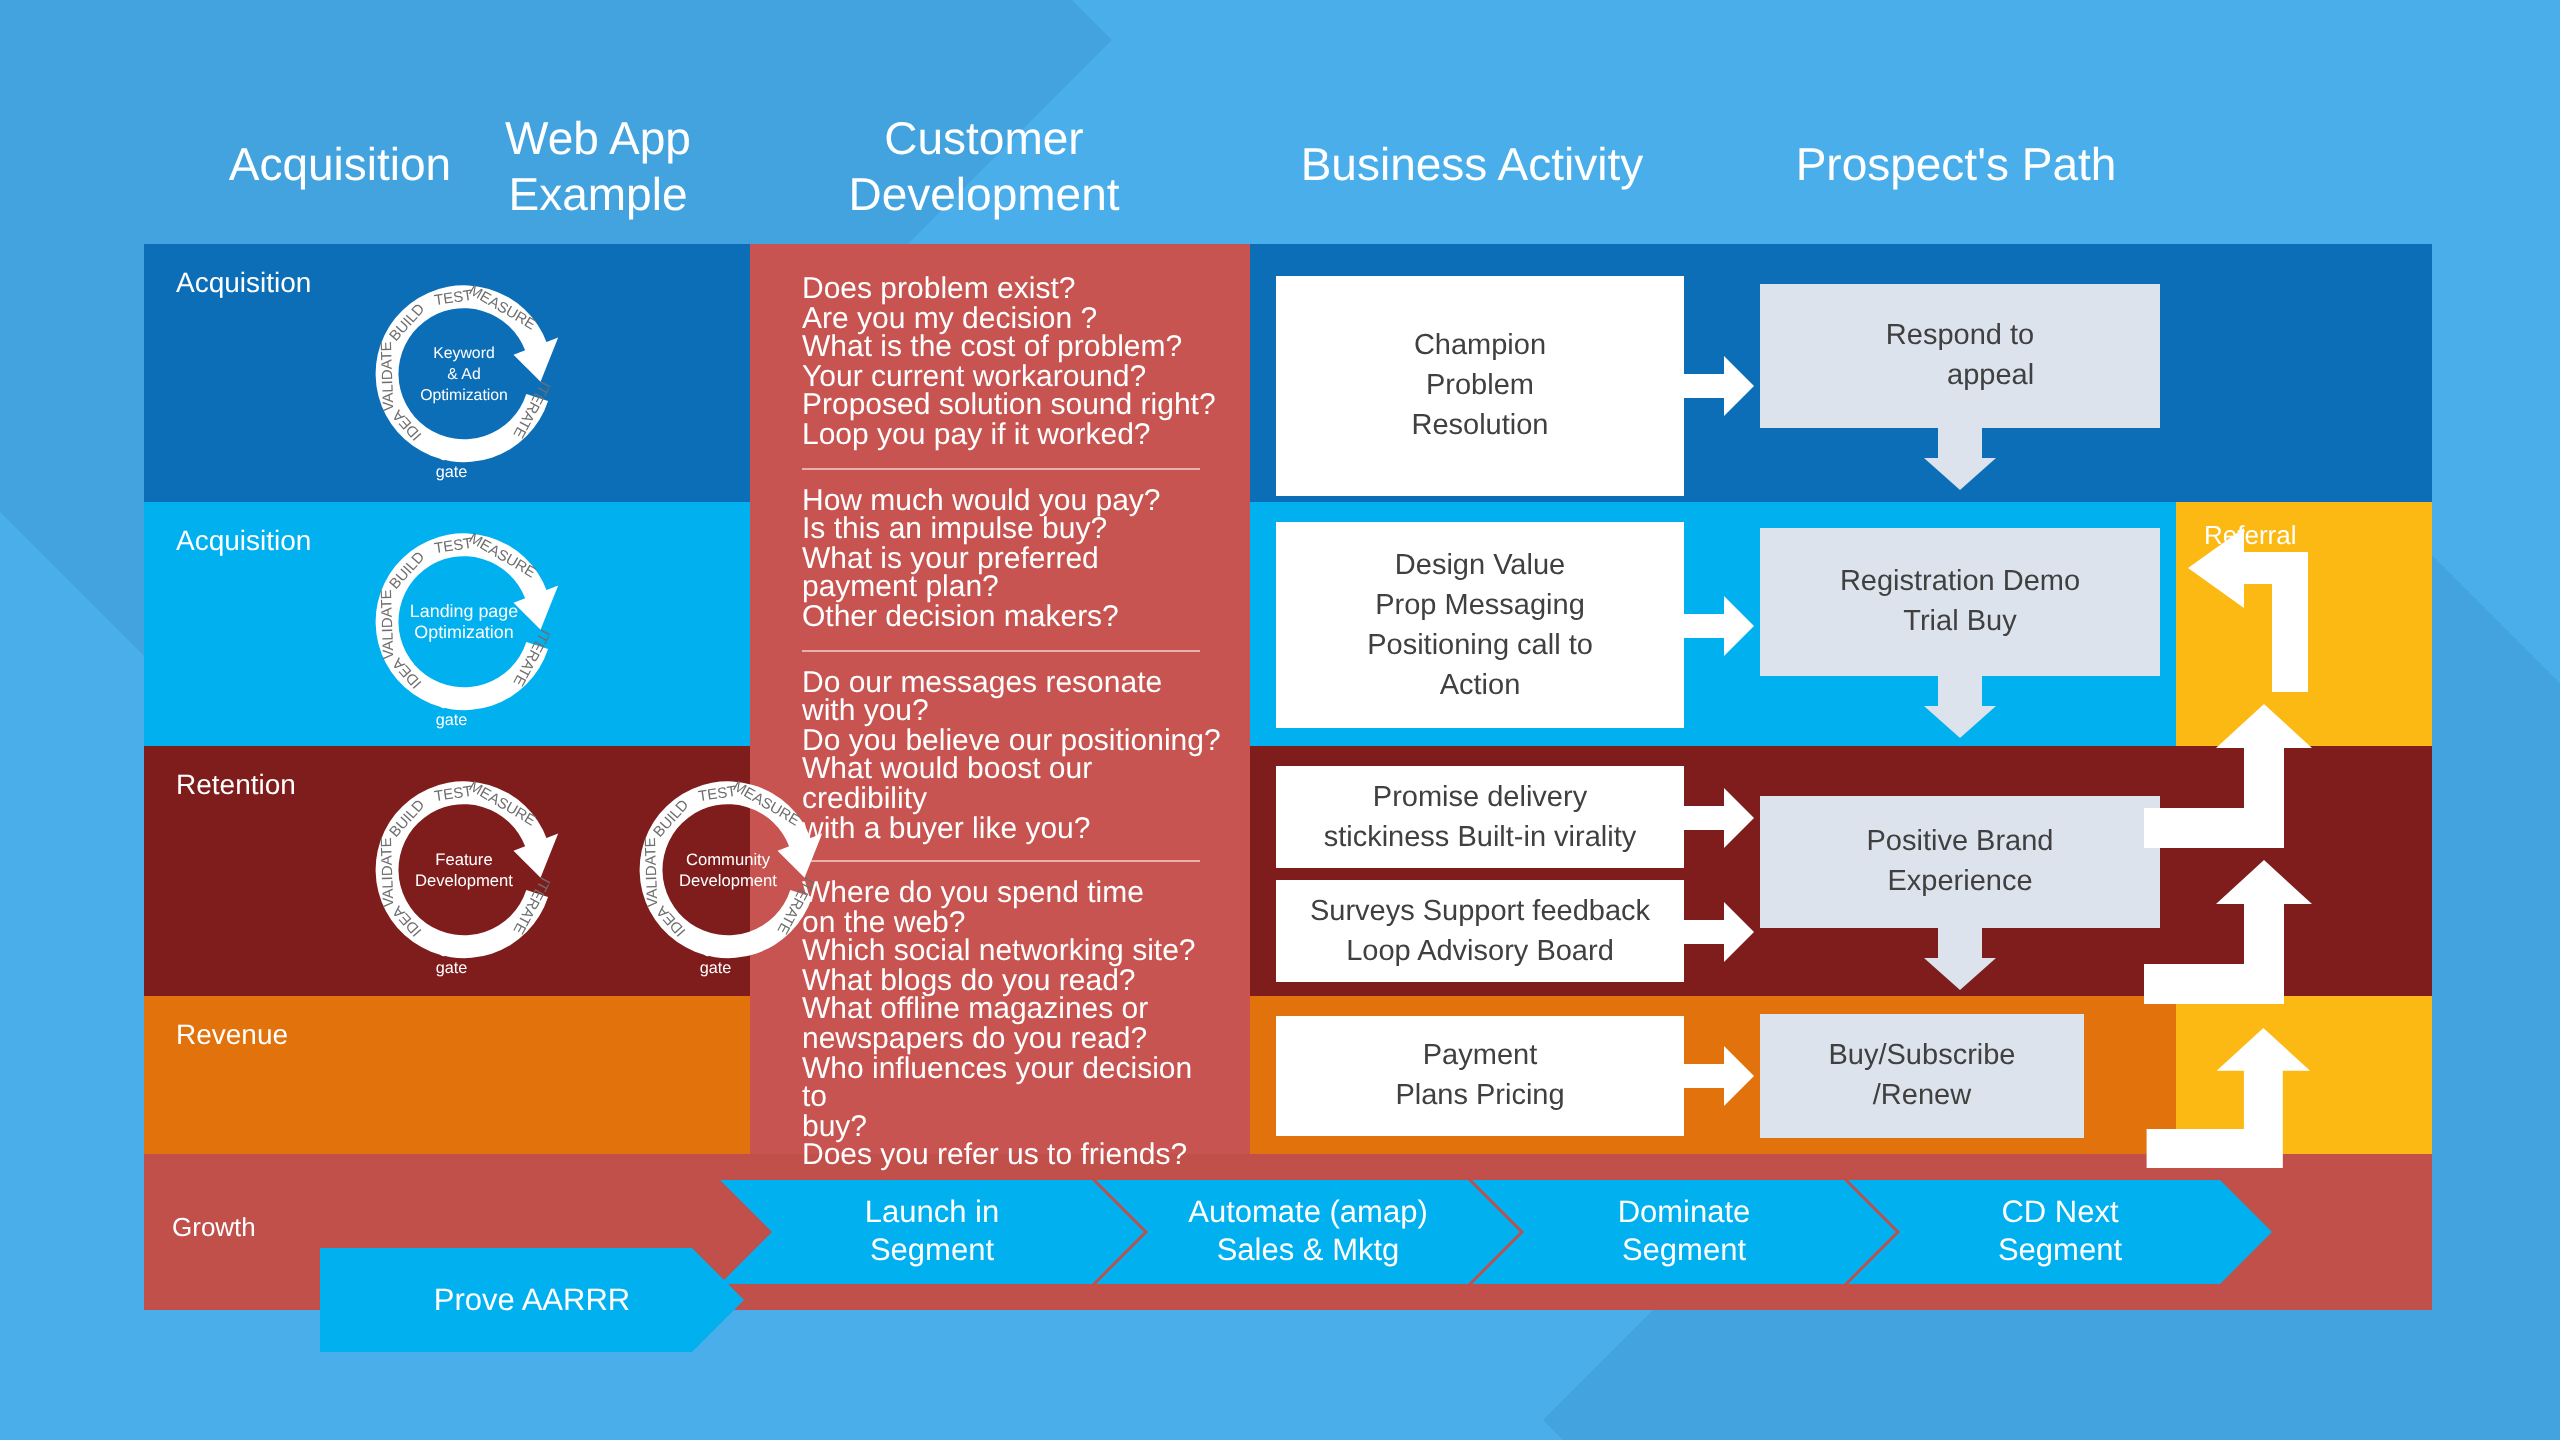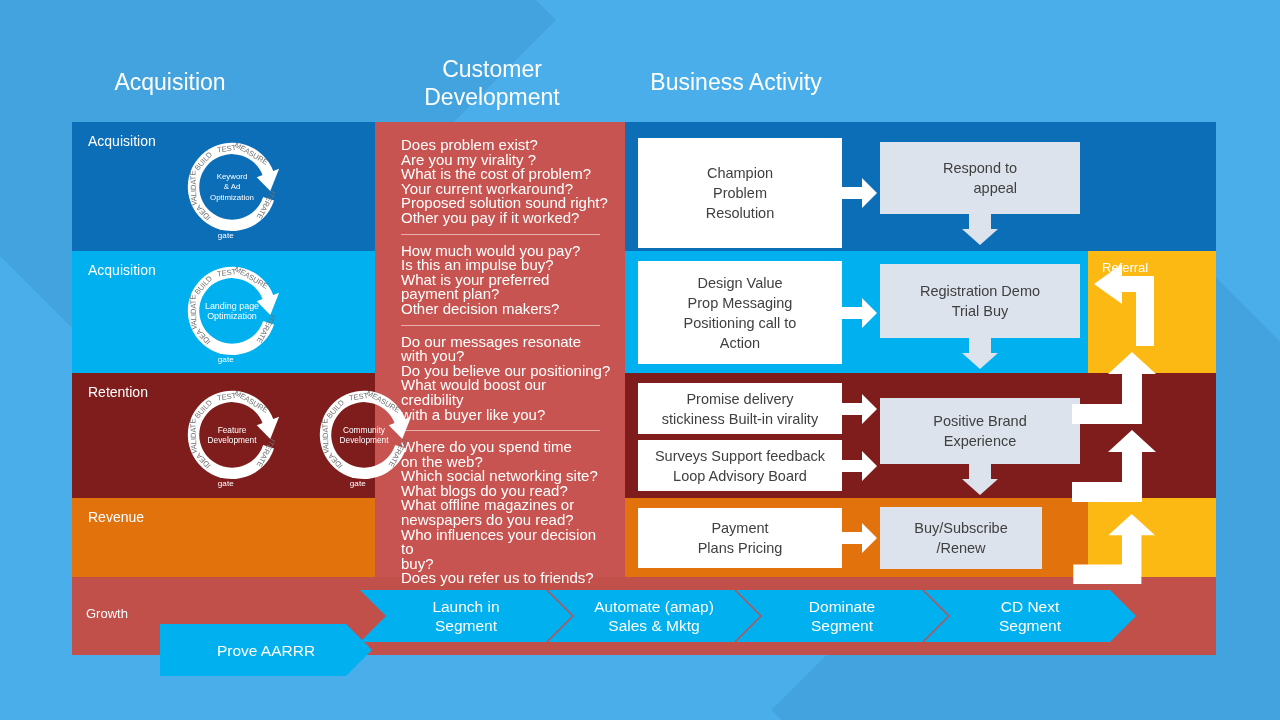--- a/index.html
+++ b/index.html
@@ -114,22 +114,24 @@
 </head>
 <body>
 
 <div id="stage">
 
   <div class="bg-tri-tl"></div>
   <div class="bg-tri-br"></div>
 
   <div class="headers" id="headers">
       <div class="col-header" style="left: 96px; top: 68px; width: 148px;">Acquisition</div>
+      <div class="col-header" style="left: 228px; top: 55px; width: 142px;">Web App<br>Example</div>
       <div class="col-header" style="left: 404px; top: 55px; width: 176px;">Customer<br>Development</div>
       <div class="col-header" style="left: 630px; top: 68px; width: 212px;">Business Activity</div>
+      <div class="col-header" style="left: 880px; top: 68px; width: 196px;">Prospect's Path</div>
     </div>
 
   <div class="matrix">
 
     <div class="row row-acq1">
       <div class="row-label">Acquisition</div>
     </div>
 
     <div class="row row-acq2">
       <div class="row-label">Acquisition</div>
@@ -147,25 +149,25 @@
     </div>
     <div class="row-rev-ref"></div>
 
     <div class="row row-growth">
       <div class="row-label growth">Growth</div>
     </div>
 
     <div class="qpanel" id="qpanel">
         <div class="qgroup">
           <p>Does problem exist?</p>
-          <p>Are you my virality ?</p>
+          <p>Are you my decision ?</p>
           <p>What is the cost of problem?</p>
           <p>Your current workaround?</p>
           <p>Proposed solution sound right?</p>
-          <p>Other you pay if it worked?</p>
+          <p>Loop you pay if it worked?</p>
         </div>
         <hr class="qrule">
         <div class="qgroup">
           <p>How much would you pay?</p>
           <p>Is this an impulse buy?</p>
           <p>What is your preferred</p>
           <p>payment plan?</p>
           <p>Other decision makers?</p>
         </div>
         <hr class="qrule">

